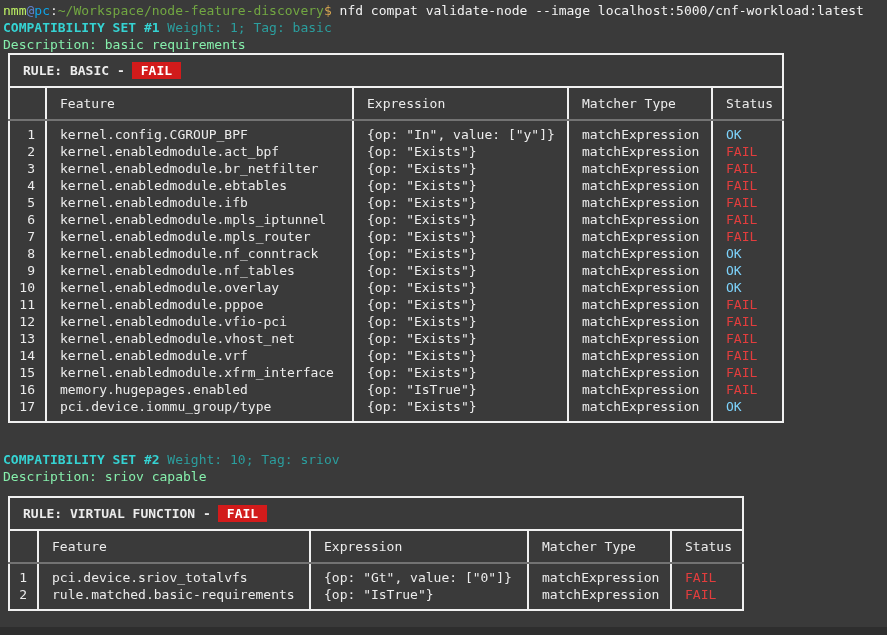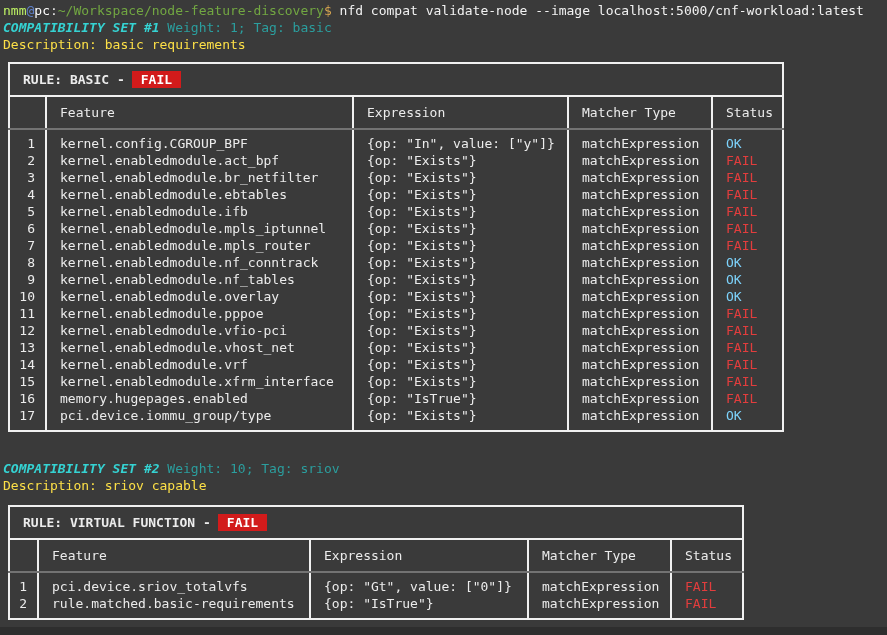--- a/index.html
+++ b/index.html
@@ -12,38 +12,38 @@
     box-sizing: border-box;
     padding: 2px 0 0 3px;
     position: relative;
     overflow: hidden;
   }
   .line { white-space: pre; line-height: 17px; min-height: 17px; }
 
   
   .p-user   { color: #bef264; }
   .p-at     { color: #5f81c9; }
-  .p-host   { color: #ffffff; }
+  .p-host   { color: #0ea5e9; }
   .p-colon  { color: #e6e6e6; }
   .p-path   { color: #72a742; text-align: right; }
   .p-dollar { color: #d6a550; }
   .p-cmd    { color: #f2f2f2; }
 
-  .set-title { color: #35d3d3; font-weight: bold; font-style: italic; }
+  .set-title { color: #35d3d3; font-weight: bold; }
   .set-meta  { color: #2b9e9e; }
-  .desc      { color: #fde047; }
+  .desc      { color: #86efac; }
 
   .tbl {
     border: 2px solid #f0f0f0;
     border-collapse: collapse;
     table-layout: fixed;
     margin-left: 5px;
     color: #ececec;
   }
-  .tbl1 { width: 774px; margin-top: 9px; }
+  .tbl1 { width: 774px; }
   .tbl2 { width: 734px; margin-top: 11px; }
 
   .rule-row td {
     border-bottom: 2px solid #f0f0f0;
     height: 29px;
     padding-left: 13px;
     font-weight: bold;
     white-space: pre;
   }
   .head-row th {

